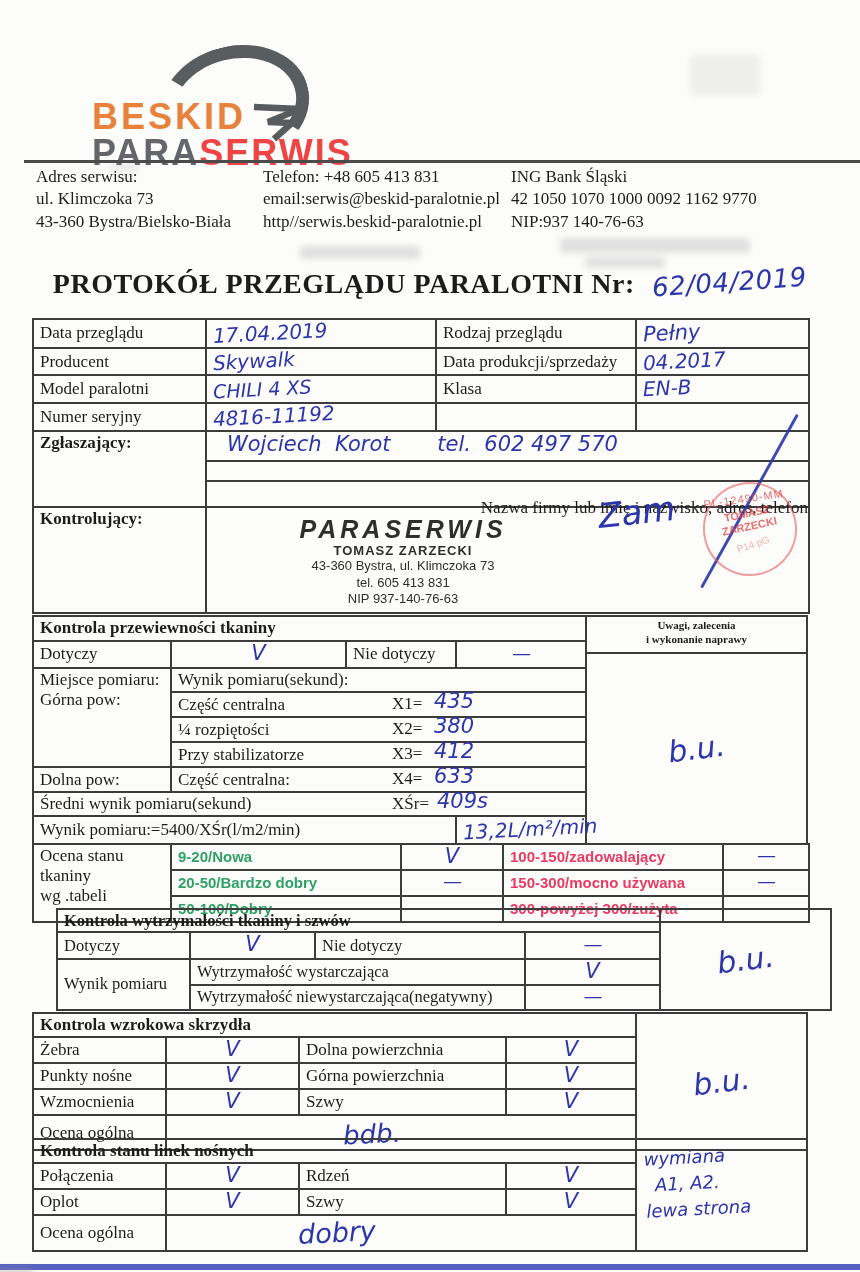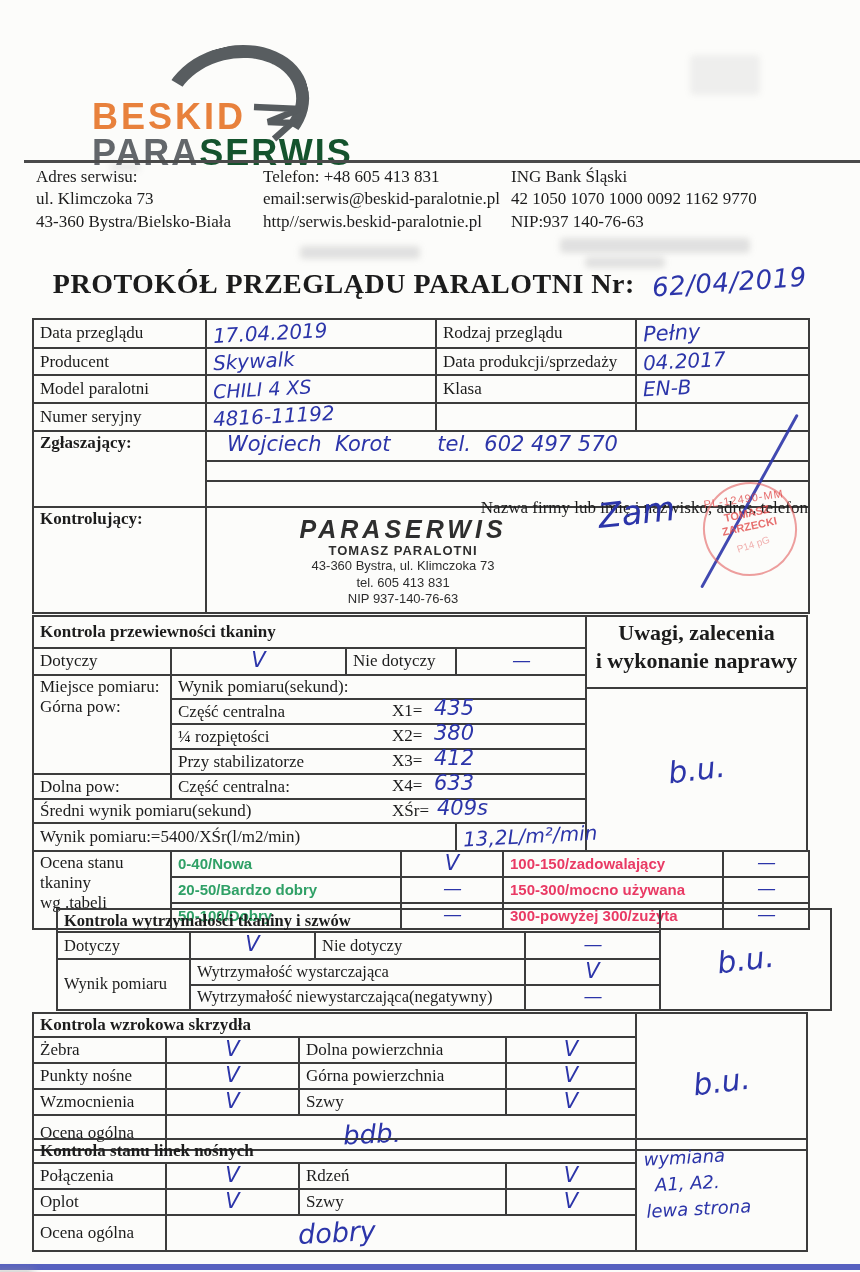--- a/index.html
+++ b/index.html
@@ -16,21 +16,21 @@
     position:absolute; left:160px; top:46px; width:150px; height:118px;
     border:13px solid transparent; border-top-color:#585d60; border-right-color:#585d60;
     border-radius:50%; transform:rotate(-14deg);
   }
   .logo-line1 { position:absolute; left:92px; top:96px; font-family:"Liberation Sans",sans-serif;
     font-size:36px; font-weight:600; letter-spacing:3px; color:#e8813c; }
   .logo-glyph { position:absolute; left:248px; top:100px; }
   .logo-line2 { position:absolute; left:92px; top:132px; font-family:"Liberation Sans",sans-serif;
     font-size:36px; font-weight:600; letter-spacing:2px; }
   .logo-gray  { color:#63676b; }
-  .logo-orange{ color:#14532d; }
+  .logo-orange{ color:#ef4444; }
 
   .header-rule { position:absolute; left:24px; top:160px; width:836px; height:3px; background:#4a4a4a; }
 
   .hdr-col { position:absolute; top:166px; font-size:17px; line-height:1.32; }
   .hdr-address { left:36px; }
   .hdr-contact { left:263px; }
   .hdr-bank { left:511px; width:322px; }
 
   
   .smudge { position:absolute; background:rgba(115,115,122,.20); filter:blur(3px); border-radius:4px; }
@@ -53,21 +53,21 @@
   .sec-title td, td.bold { font-weight:bold; }
   .center { text-align:center; }
   .vtop { vertical-align:top; }
 
   .abs-wrap { position:absolute; }
   .flexrow { display:flex; align-items:stretch; }
 
   .remarks-box { border:2px solid #3c3c3c; margin-left:-2px; background:transparent;
     display:flex; flex-direction:column; }
   .remarks-head { border-bottom:2px solid #3c3c3c; text-align:center; font-weight:bold;
-    font-size:22px; line-height:1.25; padding:2px 0 13px; }
+    font-size:11px; line-height:1.25; padding:2px 0 5px; }
   .remarks-body { flex:1; display:flex; align-items:center; justify-content:center; }
 
   
   .mcell { position:relative; }
   .xvar  { position:absolute; left:220px; top:1px; }
   .xval  { position:absolute; left:262px; top:-4px; font-size:21px; white-space:nowrap; }
   .xvar2 { position:absolute; left:358px; top:1px; }
   .xval2 { position:absolute; left:403px; top:-4px; font-size:21px; white-space:nowrap; }
 
   .grn { font-family:"Liberation Sans",sans-serif; font-weight:bold; font-size:15px; color:#2fa066; }
@@ -186,21 +186,21 @@
           <div class="hwline"><span class="hw" style="font-size:21px;white-space:pre">Wojciech  Korot       tel.  602 497 570</span></div>
           <div class="gapline"></div>
           <div class="caption">Nazwa firmy lub imię i nazwisko, adres, telefon</div>
         </td>
       </tr>
       <tr style="height:106px">
         <td class="bold vtop">Kontrolujący:</td>
         <td colspan="3" class="vtop">
           <div class="stamp-block">
             <div class="stamp-title">PARASERWIS</div>
-            <div class="stamp-sub">TOMASZ PARALOTNI</div>
+            <div class="stamp-sub">TOMASZ ZARZECKI</div>
             <div class="stamp-line">43-360 Bystra, ul. Klimczoka 73</div>
             <div class="stamp-line">tel. 605 413 831</div>
             <div class="stamp-line">NIP 937-140-76-63</div>
           </div>
         </td>
       </tr>
     </tbody>
       </table>
   </div>
 
@@ -218,21 +218,21 @@
   <div class="abs-wrap" style="left:32px; top:615px;">
     <div class="flexrow">
       <table style="width:553px">
         <colgroup>
             <col style="width:138px">
             <col style="width:175px">
             <col style="width:110px">
             <col style="width:130px">
           </colgroup>
         <tbody>
-            <tr class="sec-title" style="height:32px">
+            <tr class="sec-title" style="height:25px">
           <td colspan="4">Kontrola przewiewności tkaniny</td>
         </tr>
         <tr style="height:27px">
           <td>Dotyczy</td>
           <td class="center"><span class="hw check">V</span></td>
           <td>Nie dotyczy</td>
           <td class="center"><span class="hw dash">—</span></td>
         </tr>
         <tr style="height:21px">
           <td rowspan="4" class="vtop">
@@ -301,21 +301,21 @@
           <col style="width:220px">
           <col style="width:86px">
         </colgroup>
       <tbody>
           <tr style="height:16px">
         <td rowspan="3" class="vtop">
           <div>Ocena stanu</div>
           <div>tkaniny</div>
           <div>wg .tabeli</div>
         </td>
-        <td class="grn">0-40/Nowa</td>
+        <td class="grn">9-20/Nowa</td>
         <td class="center"><span class="hw check">V</span></td>
         <td class="red">100-150/zadowalający</td>
         <td class="center"><span class="hw dash">—</span></td>
       </tr>
       <tr style="height:26px">
         <td class="grn">20-50/Bardzo dobry</td>
         <td class="center"><span class="hw dash">—</span></td>
         <td class="red">150-300/mocno używana</td>
         <td class="center"><span class="hw dash">—</span></td>
       </tr>

